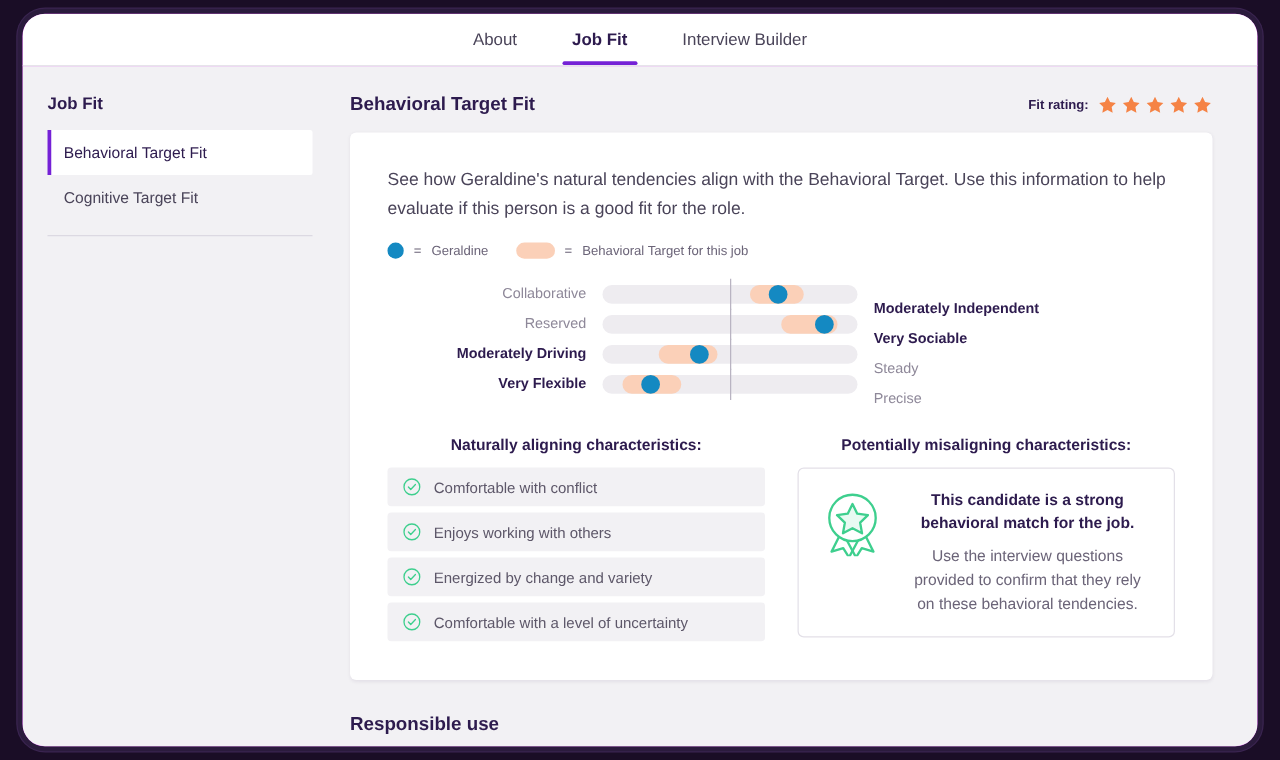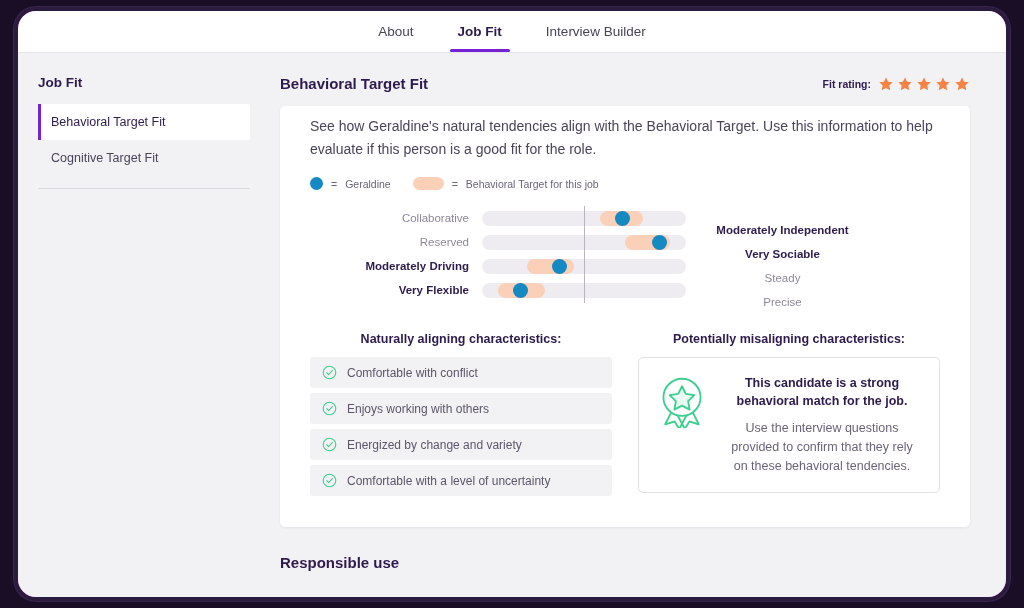--- a/index.html
+++ b/index.html
@@ -132,21 +132,21 @@
   }
   #stars { display: flex; gap: 3px; }
   .star { width: 16px; height: 16px; display: block; }
 
   
   .card {
     background: #ffffff;
     border-radius: 5px;
     box-shadow: 0 1px 3px rgba(40,20,70,0.07);
   }
-  #fit-card { padding: 9px 30px 26px 30px; }
+  #fit-card { padding: 26px 30px 26px 30px; }
 
   #intro-text {
     font-size: 14px;
     line-height: 1.62;
     color: #4a4459;
     max-width: 625px;
   }
 
   
   #legend {
@@ -175,21 +175,21 @@
   .chart-row {
     display: flex;
     align-items: center;
     height: 24px;
   }
   .row-label {
     font-size: 11.5px;
     white-space: nowrap;
   }
   .row-label.left  { width: 172px; text-align: right; padding-right: 13px; }
-  .row-label.right { width: 180px; text-align: center;  padding-left: 13px; margin-top: 24px; }
+  .row-label.right { width: 180px; text-align: left;  padding-left: 13px; margin-top: 24px; }
   .row-label.dim    { color: #8e8899; }
   .row-label.strong { color: #2d1b4e; font-weight: bold; }
 
   .track {
     position: relative;
     width: 204px;
     height: 15px;
     background: #eeecf0;
     border-radius: 8px;
     flex: none;

